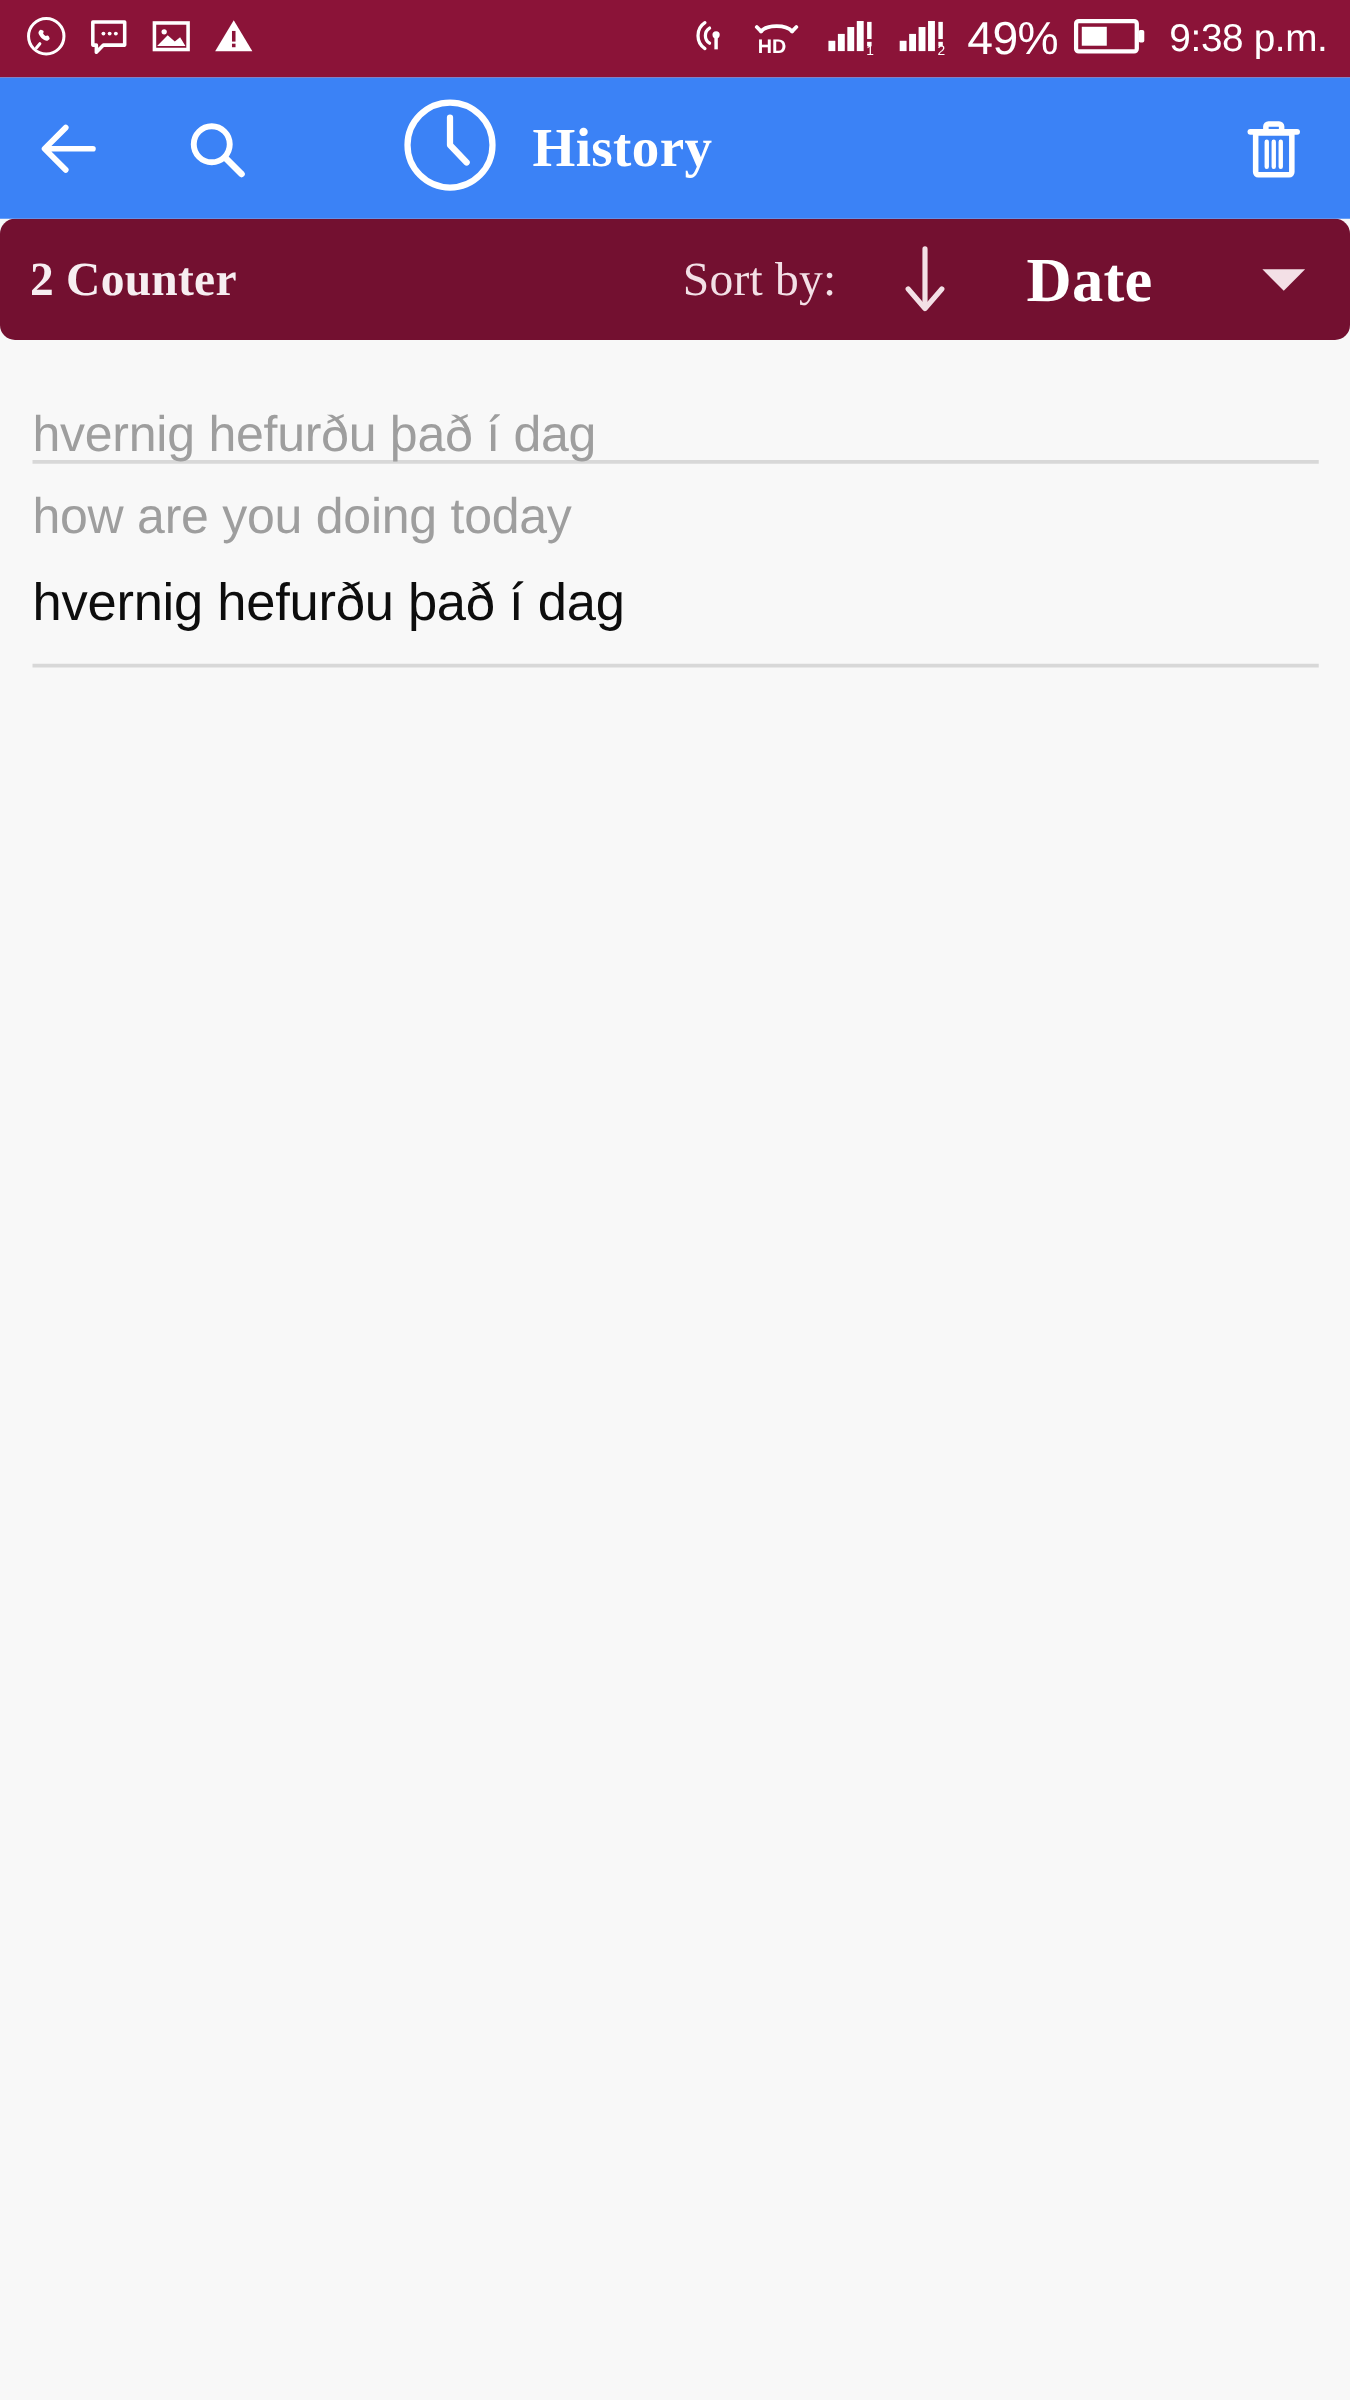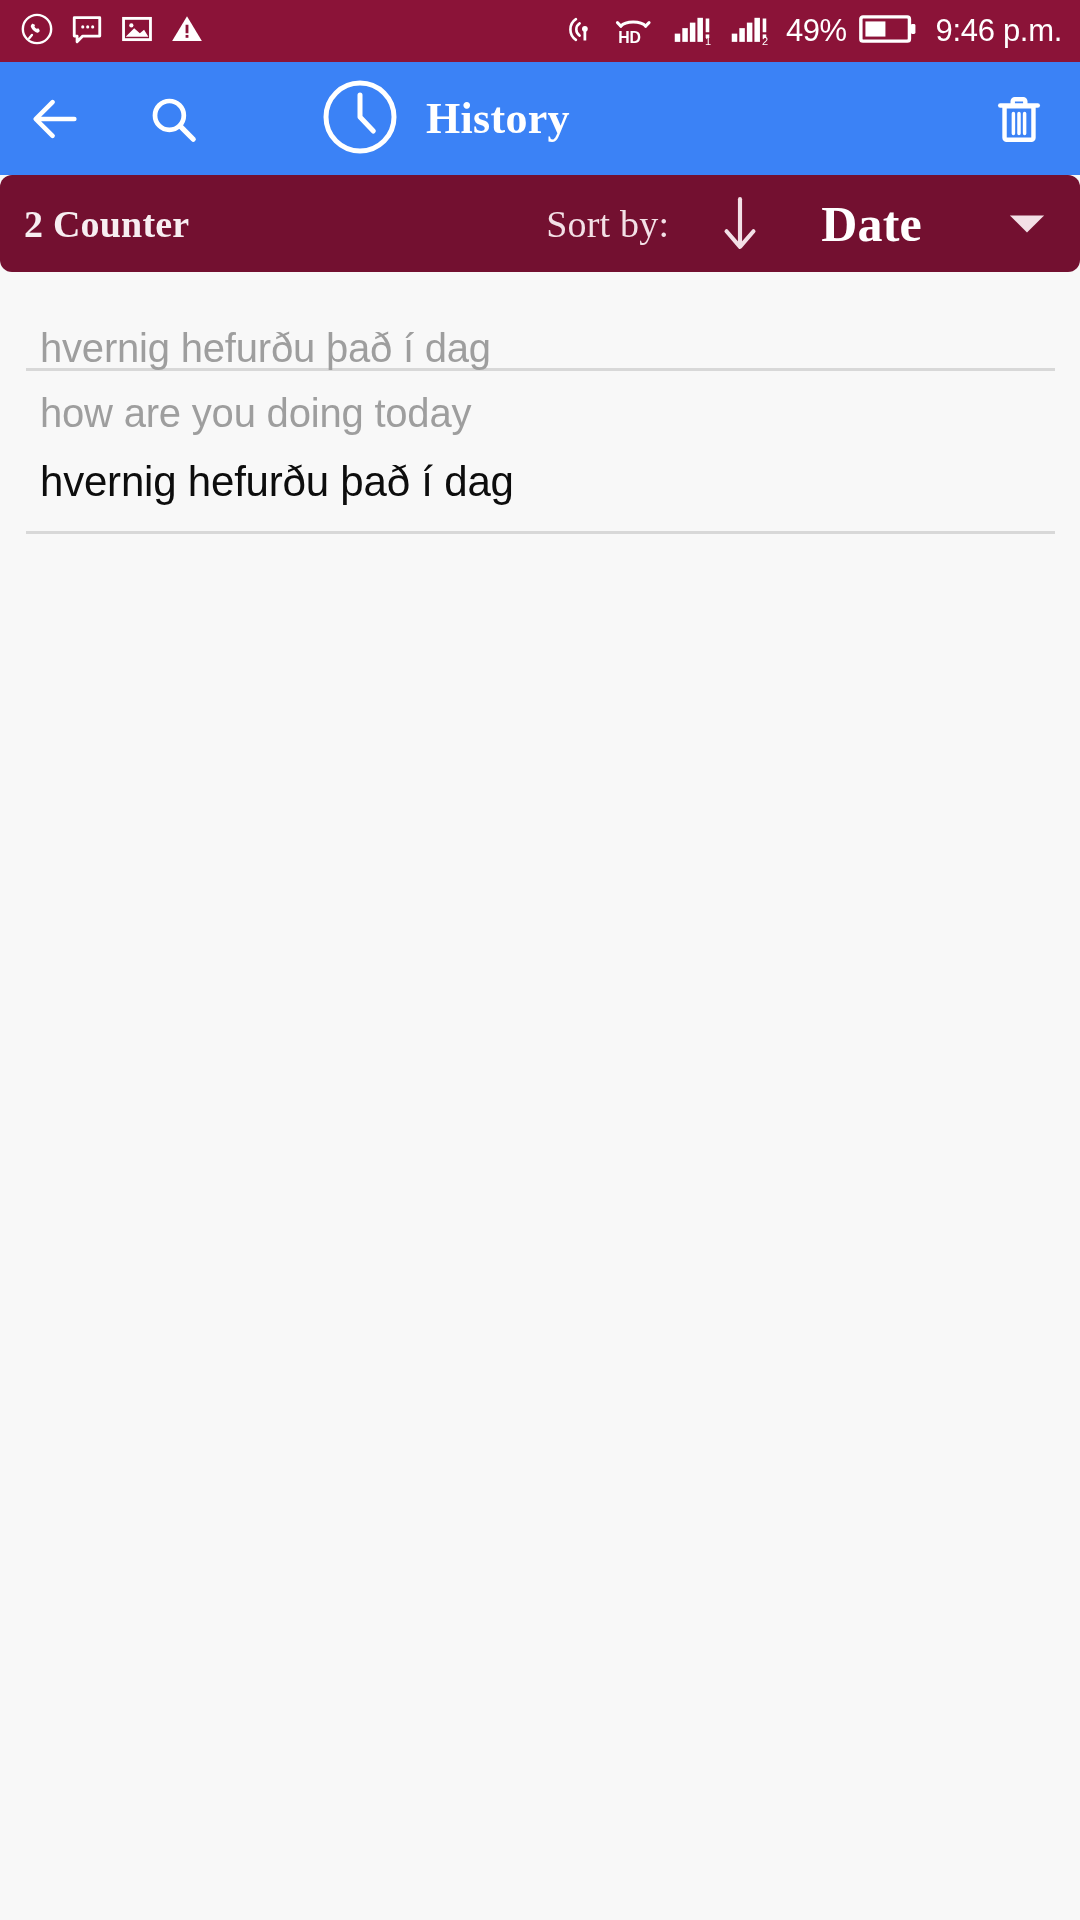--- a/index.html
+++ b/index.html
@@ -13,21 +13,21 @@
 
   
   .statusbar {
     height:62px; background:#8b1338; color:#ffffff;
     display:flex; align-items:center; justify-content:space-between;
     padding:0 18px 0 20px; flex:none;
   }
   .sb-left { display:flex; align-items:center; gap:16px; }
   .sb-right { display:flex; align-items:center; gap:13px; }
   .sb-ico { display:block; }
-  .sb-battery-text { font-size:31px; letter-spacing:-0.5px; font-weight:400; }
+  .sb-battery-text { font-size:37px; letter-spacing:-0.5px; font-weight:400; }
   .sb-time { font-size:31px; letter-spacing:-0.3px; font-weight:400; margin-left:5px; }
 
   
   .appbar {
     height:113px; background:#3b82f6; color:#ffffff;
     display:flex; align-items:center; flex:none; position:relative;
     padding:0 28px 0 22px;
   }
   .ab-btn { display:flex; align-items:center; justify-content:center; cursor:pointer; }
   .ab-back { width:66px; height:66px; }
@@ -57,21 +57,21 @@
   }
   .sort-dir { width:54px; display:flex; align-items:center; justify-content:center; margin-left:44px; }
   .sort-value {
     font-family:"Liberation Serif", serif; font-weight:bold;
     font-size:50px; color:#ffffff; margin-left:54px; letter-spacing:0.2px;
   }
   .sort-caret { margin-left:86px; display:flex; align-items:center; }
 
   
   .list { flex:1; background:#f8f8f8; padding-top:34px; }
-  .list-item { padding:0 0 0 26px; cursor:pointer;margin-left:14px; }
+  .list-item { padding:0 0 0 26px; cursor:pointer; }
   .item-source {
     font-size:40px; color:#9e9e9e; line-height:1.0;
     padding-top:22px; letter-spacing:-0.2px;
   }
   .item-target {
     font-size:42px; color:#0d0d0d; line-height:1.0;
     padding-top:28px; padding-bottom:28px; letter-spacing:-0.2px;
   }
   .divider { height:3px; background:#d8d8d8; width:1029px; margin-left:26px; }
 </style>
@@ -152,21 +152,21 @@
         </svg>
       </span>
       <span class="sb-battery-text">49%</span>
       <span class="sb-ico">
         <svg width="58" height="30" viewBox="0 0 40 21">
           <rect x="1" y="2" width="34" height="17" rx="1.5" fill="none" stroke="#fff" stroke-width="2.4"></rect>
           <rect x="4.2" y="5.2" width="14" height="10.6" fill="#fff"></rect>
           <rect x="36" y="7" width="3.2" height="7" rx="1" fill="#fff"></rect>
         </svg>
       </span>
-      <span class="sb-time">9:46 p.m.</span>
+      <span class="sb-time">9:38 p.m.</span>
     </div>
   </div>
 
   <div class="appbar">
     <div class="ab-btn ab-back">
       <svg width="58" height="58" viewBox="0 0 24 24">
         <path d="M20 12 H4.5 M11 5 L4 12 L11 19" fill="none" stroke="#fff" stroke-width="1.9" stroke-linecap="round" stroke-linejoin="round"></path>
       </svg>
     </div>
     <div class="ab-btn ab-search">

